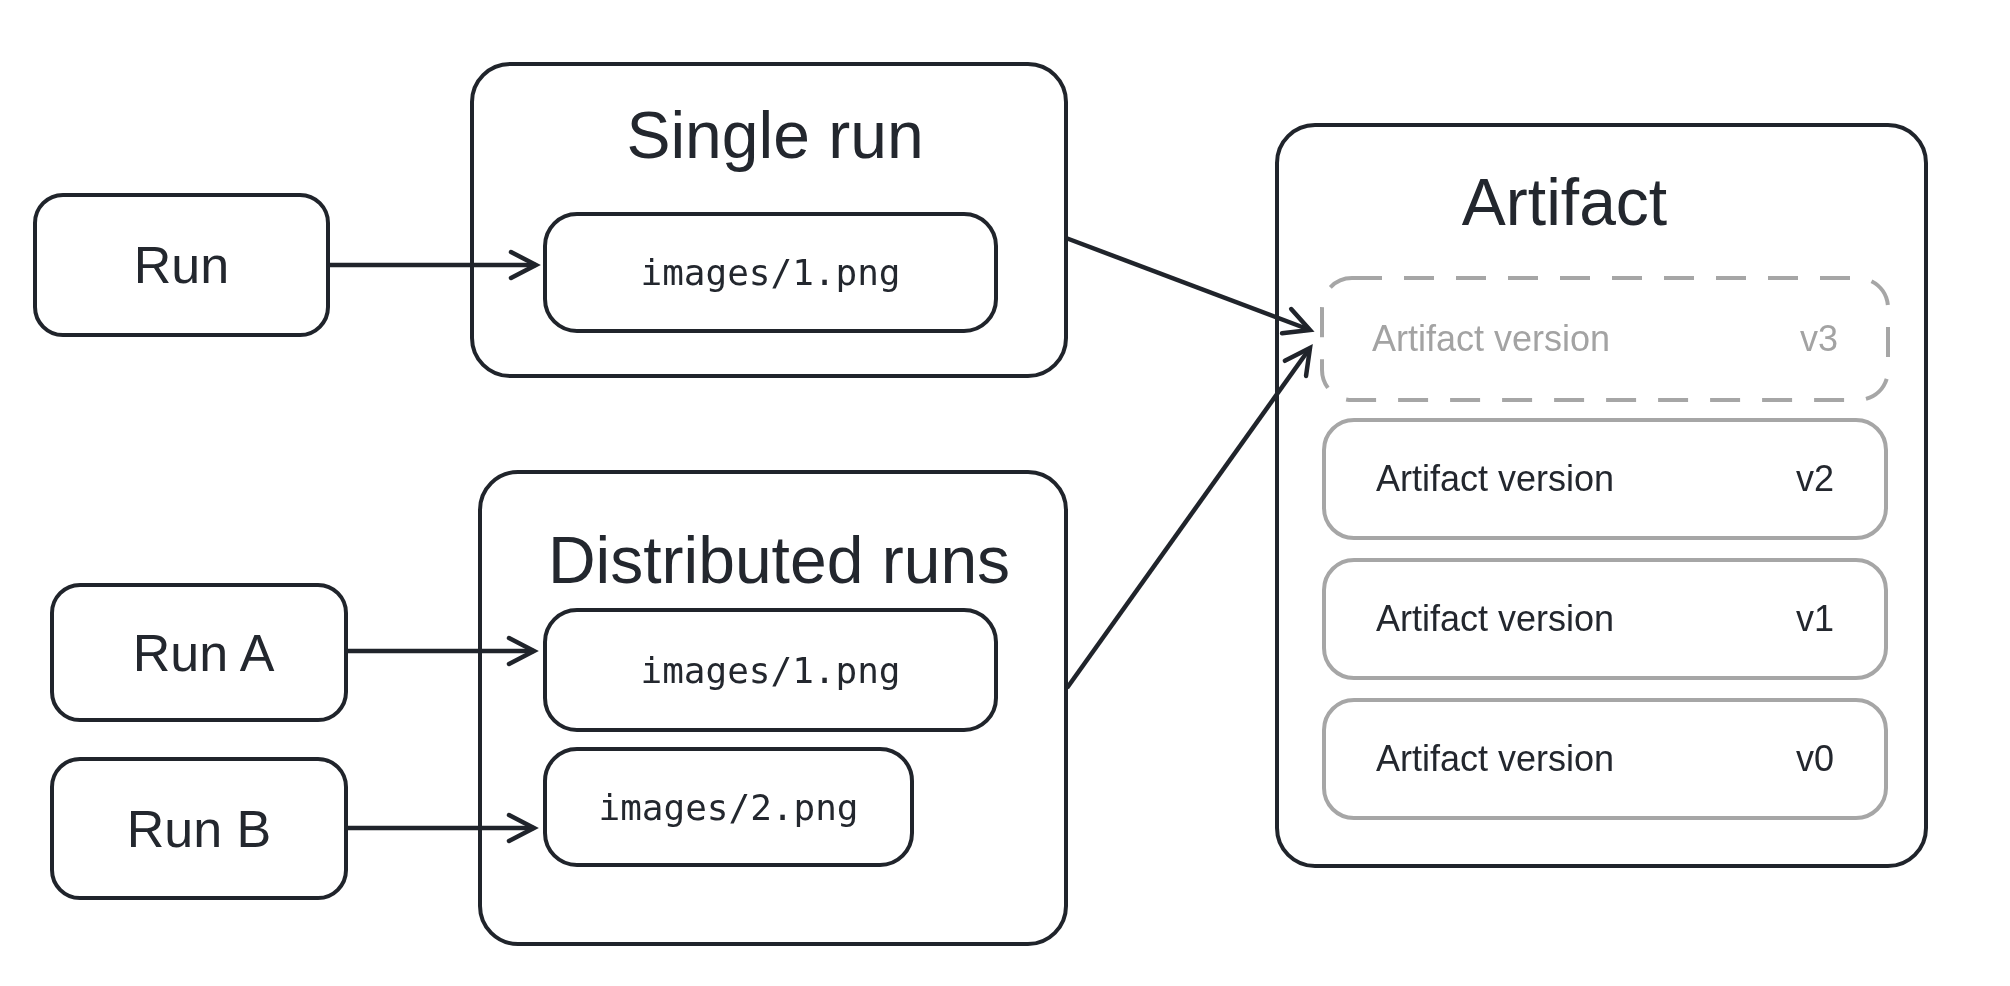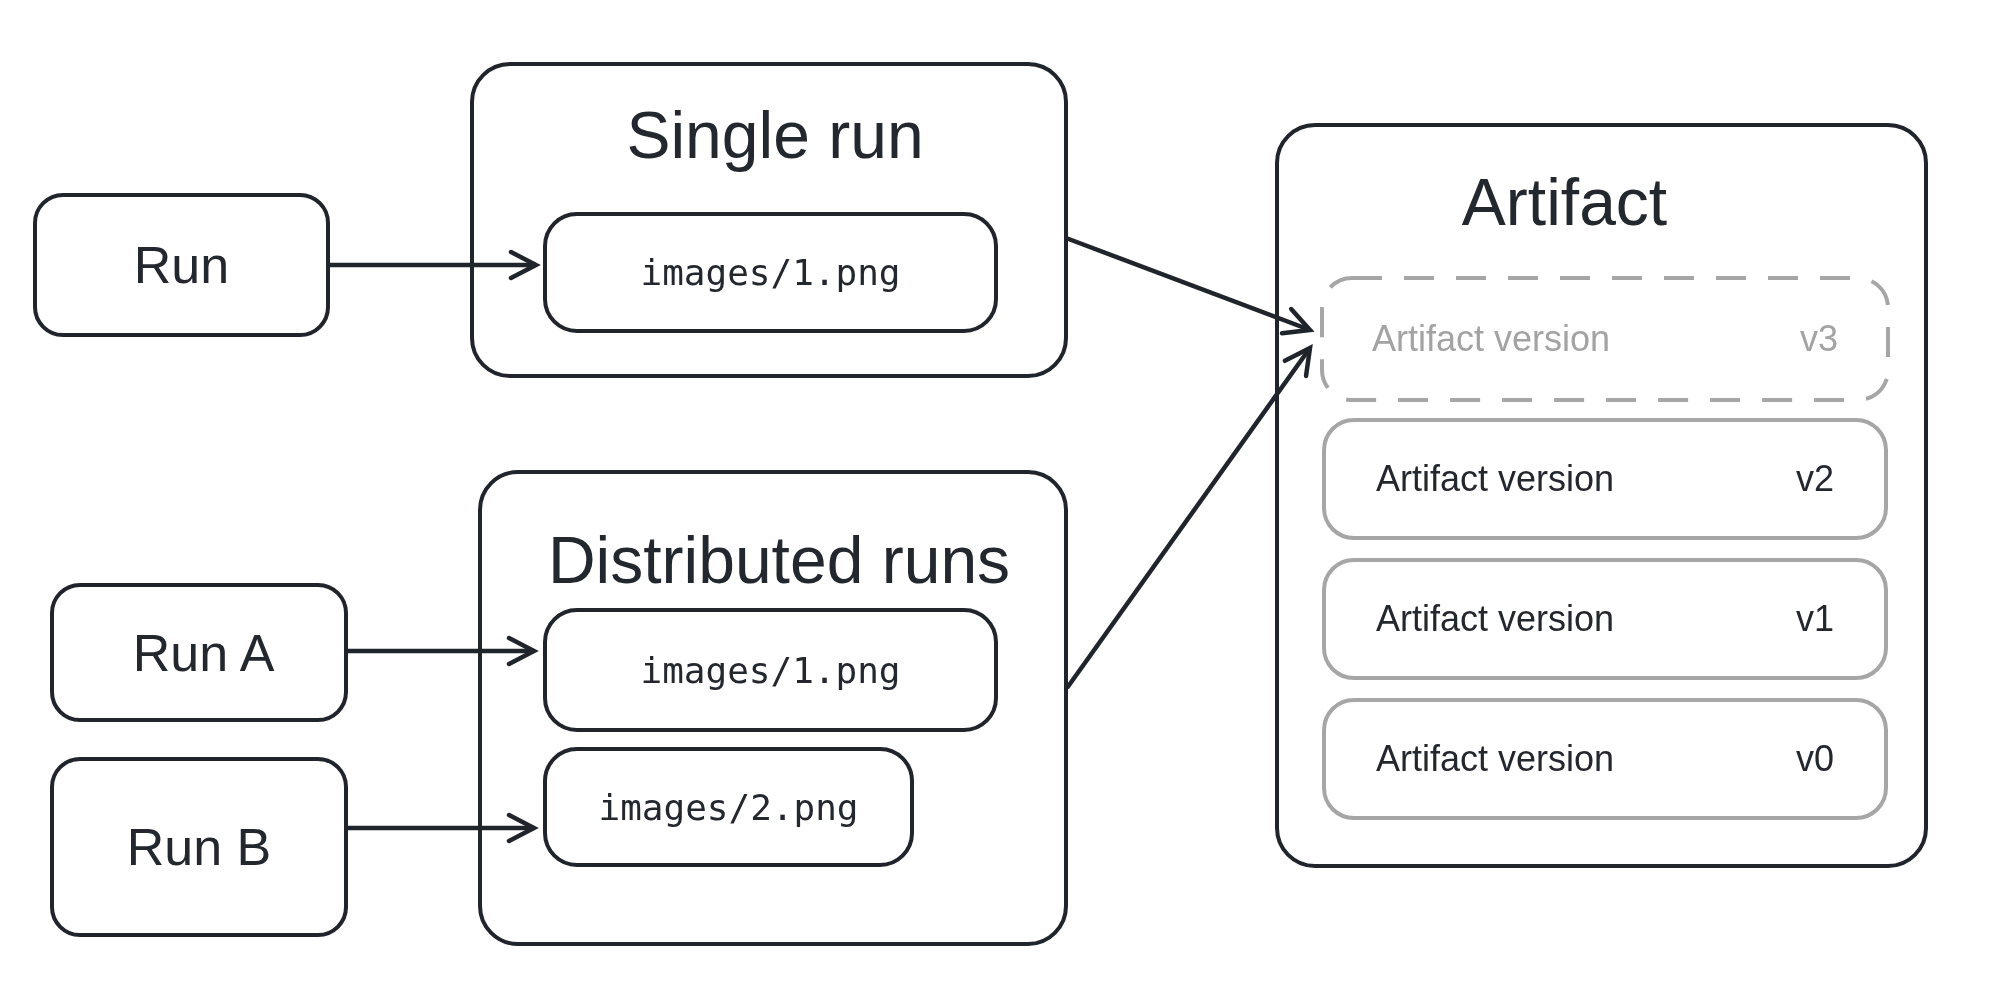--- a/index.html
+++ b/index.html
@@ -86,21 +86,21 @@
 <div class="stage">
 
   <div class="node abs" style="left:33px; top:193px; width:297px; height:144px;">
     <span>Run</span>
   </div>
 
   <div class="node abs" style="left:50px; top:583px; width:298px; height:139px;padding-left:9px;">
     <span>Run A</span>
   </div>
 
-  <div class="node abs" style="left:50px; top:757px; width:298px; height:180px;">
+  <div class="node abs" style="left:50px; top:757px; width:298px; height:143px;">
     <span>Run B</span>
   </div>
 
   <div class="group abs" style="left:470px; top:62px; width:598px; height:316px;"></div>
   <div class="group-title abs" style="left:470px; top:102px; width:598px; height:66px;">Single run</div>
   <div class="filebox abs" style="left:543px; top:212px; width:455px; height:121px;">
     <span>images/1.png</span>
   </div>
 
   <div class="group abs" style="left:478px; top:470px; width:590px; height:476px;"></div>

